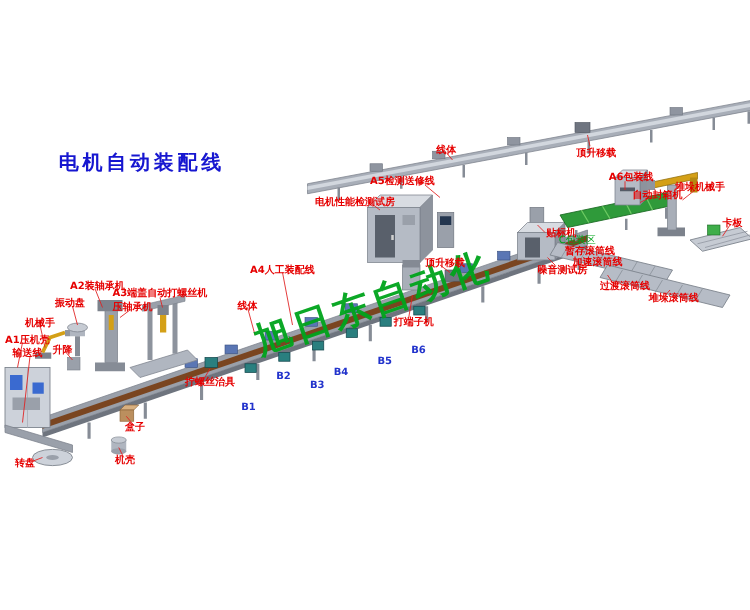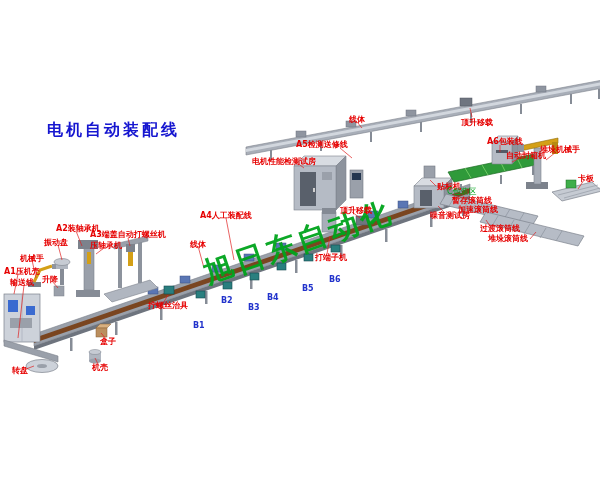--- a/index.html
+++ b/index.html
@@ -271,21 +271,21 @@
   <div class="lbl red" style="left:487px;top:137px">A6包装线</div>
   <div class="lbl red" style="left:506px;top:151px">自动封箱机</div>
   <div class="lbl red" style="left:540px;top:145px">堆垛机械手</div>
   <div class="lbl red" style="left:578px;top:174px">卡板</div>
   <div class="lbl red" style="left:437px;top:182px">贴标机</div>
   <div class="lbl green" style="left:447px;top:187px">C包装区</div>
   <div class="lbl red" style="left:452px;top:196px">暂存滚筒线</div>
   <div class="lbl red" style="left:458px;top:205px">加速滚筒线</div>
   <div class="lbl red" style="left:430px;top:211px">噪音测试房</div>
   <div class="lbl red" style="left:480px;top:224px">过渡滚筒线</div>
-  <div class="lbl red" style="left:488px;top:234px">堆垛滚筒线</div>
+  <div class="lbl red" style="left:519px;top:234px">堆垛滚筒线</div>
   <div class="lbl red" style="left:340px;top:206px">顶升移载</div>
   <div class="lbl red" style="left:200px;top:211px">A4人工装配线</div>
   <div class="lbl red" style="left:315px;top:253px">打端子机</div>
   <div class="lbl red" style="left:190px;top:240px">线体</div>
   <div class="lbl red" style="left:90px;top:230px">A3端盖自动打螺丝机</div>
   <div class="lbl red" style="left:90px;top:241px">压轴承机</div>
   <div class="lbl red" style="left:56px;top:224px">A2装轴承机</div>
   <div class="lbl red" style="left:44px;top:238px">振动盘</div>
   <div class="lbl red" style="left:20px;top:254px">机械手</div>
   <div class="lbl red" style="left:4px;top:267px">A1压机壳</div>

